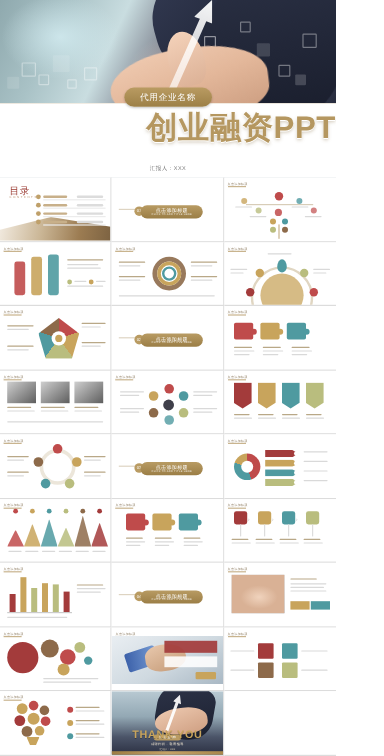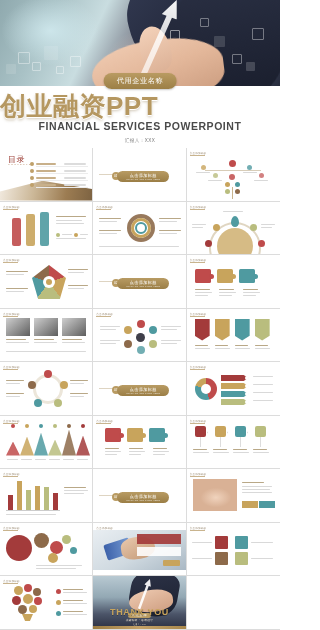--- a/index.html
+++ b/index.html
@@ -63,21 +63,21 @@
     background:linear-gradient(90deg,#9c7c42,#c4a268 45%,#a9884c); }
 
   #name-pill {
     position:absolute; left:50%; top:73px; transform:translateX(-50%);
     background:linear-gradient(180deg,#b99b62,#9c7f46);
     color:#fff; font-size:7.2px; letter-spacing:.6px;
     padding:3px 13px; border-radius:9px; white-space:nowrap;
     box-shadow:0 1px 2px rgba(0,0,0,.22);
   }
   #main-title {
-    position:absolute; left:0; right:0; top:93px; text-align:left;
+    position:absolute; left:0; right:0; top:93px; text-align:right;
     font-size:26px; font-weight:bold; letter-spacing:.5px;
     color:#b59760;
     text-shadow:0 1px 0 #fff, 0 2px 3px rgba(120,95,50,.35);
     line-height:1;
   }
   #sub-title {
     position:absolute; left:0; right:0; top:120px; text-align:center;
     font-size:10.5px; letter-spacing:.55px; color:#4a4a4a; font-weight:600;
   }
   #reporter {
@@ -162,21 +162,20 @@
     <div class="sqf" style="left:246px;top:62px;width:9px;height:9px;background:rgba(255,255,255,.18);"></div>
     <div id="hand"></div>
     <div id="finger"></div>
     <div id="arrow"></div>
   </div>
   <div id="gold-rule"></div>
   <div id="hero-lower"></div>
 
   <div id="name-pill">代用企业名称</div>
   <div id="main-title">创业融资PPT</div>
-  <div id="sub-title">FINANCIAL SERVICES POWERPOINT</div>
   <div id="reporter">汇报人：XXX</div>
 </div>
 
 <div id="grid">
 
   <div class="slide">
     <div id="toc-title">目录</div>
     <div id="toc-sub">CONTENTS</div>
     <div id="toc-wave"></div>
     <div class="toc-row" style="top:14px;">

